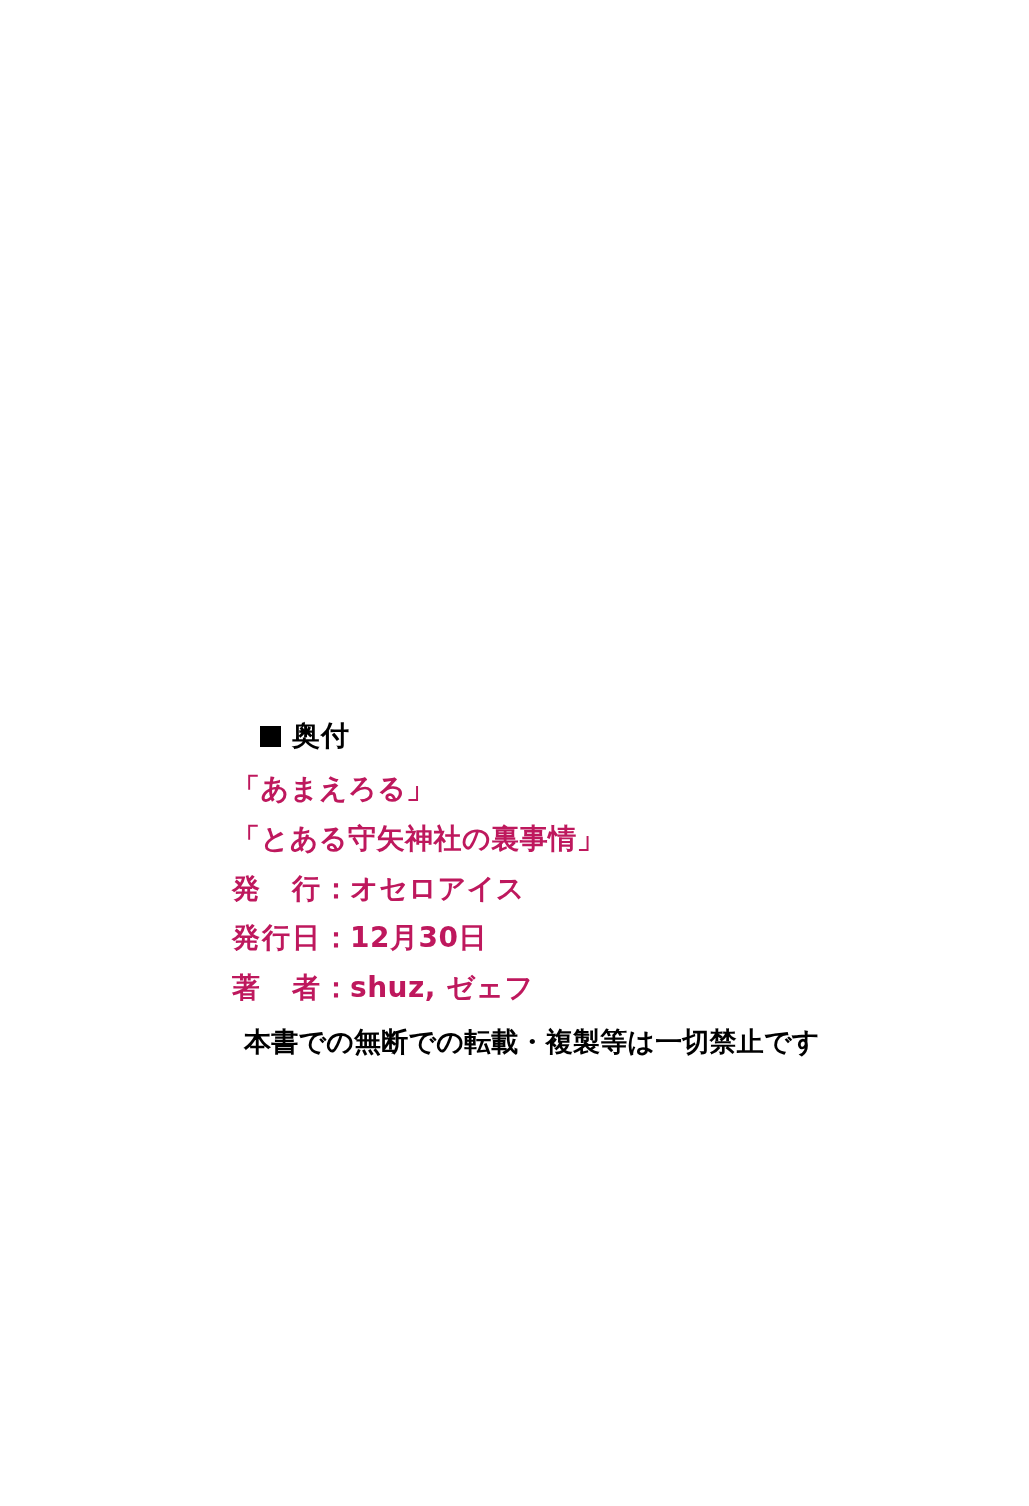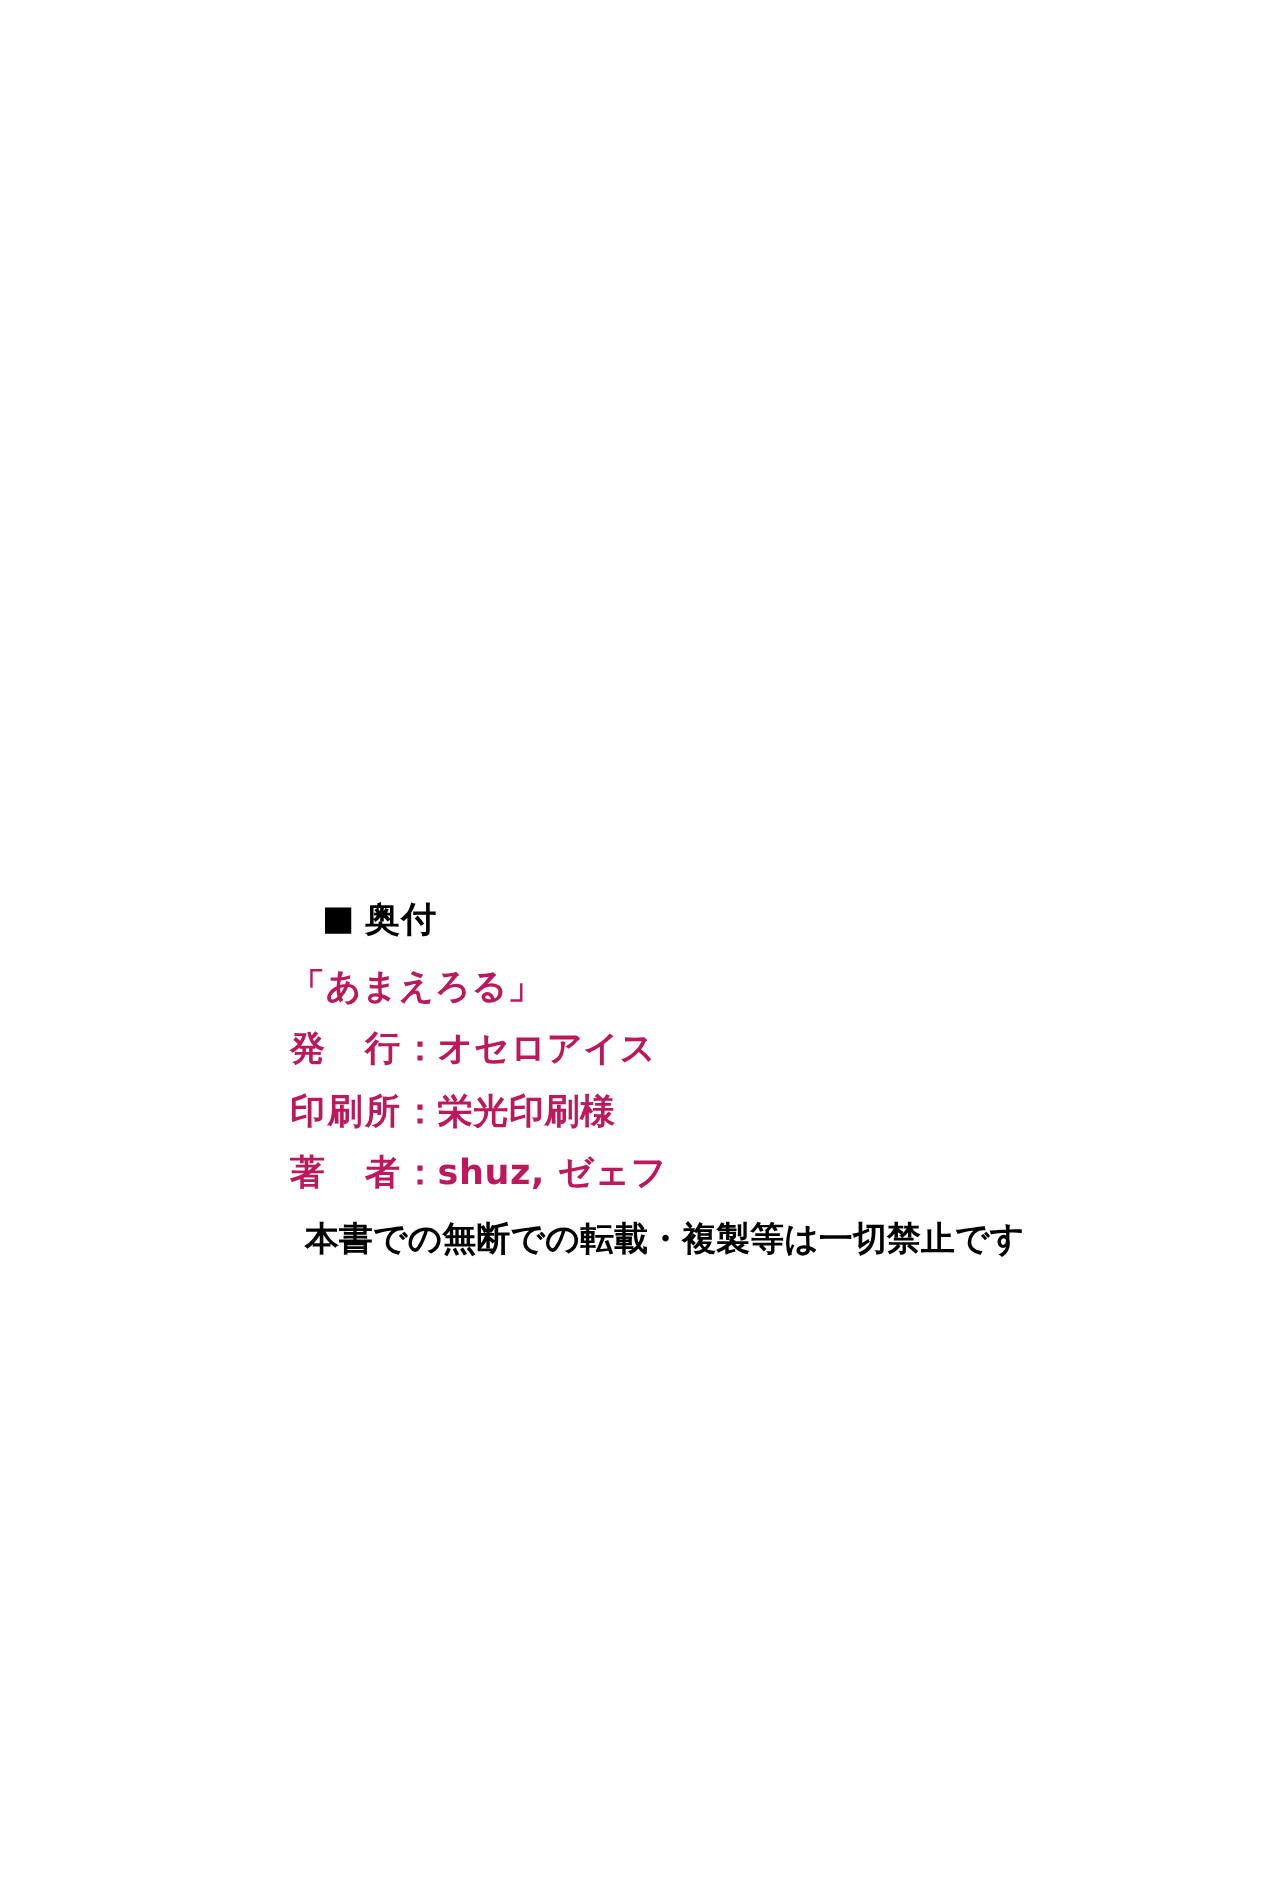--- a/index.html
+++ b/index.html
@@ -82,30 +82,31 @@
 <div class="page">
 
   <div class="colophon">
 
     <div class="heading-row">
       <span class="square-bullet"></span>
       <span class="heading-text">奥付</span>
     </div>
 
     <div class="line">「あまえろる」</div>
+    <div class="line">「とある守矢神社の裏事情」</div>
 
     <div class="line">
       <span class="label">発　行</span><span class="sep">：</span><span class="value">オセロアイス</span>
     </div>
 
+    <div class="line">
+      <span class="label">発行日</span><span class="sep">：</span><span class="value">12月30日</span>
+    </div>
 
 
-    <div class="line">
-      <span class="label">印刷所</span><span class="sep">：</span><span class="value">栄光印刷様</span>
-    </div>
 
     <div class="line">
       <span class="label">著　者</span><span class="sep">：</span><span class="value">shuz, ゼェフ</span>
     </div>
 
 
     <div class="notice">本書での無断での転載・複製等は一切禁止です</div>
 
   </div>
 

